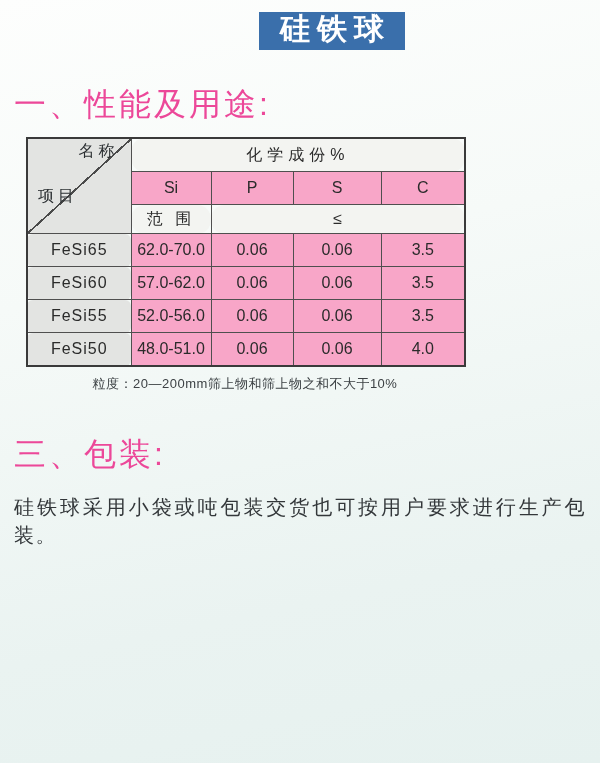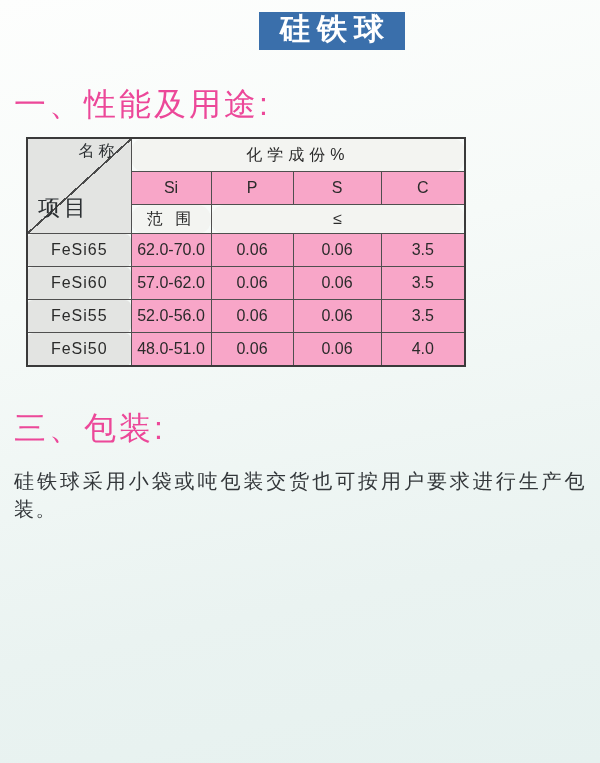--- a/index.html
+++ b/index.html
@@ -87,22 +87,22 @@
         #4a4a4a calc(50% + 0.9px),
         transparent calc(50% + 0.9px)),
       #e3e4e2;
     position: relative;
   }
   .corner-top {
     position: absolute; top: 2px; right: 12px;
     font-size: 16px; letter-spacing: 4px; color: #2b2f32;
   }
   .corner-bottom {
-    position: absolute; bottom: 10px; left: 10px;
-    font-size: 22px; letter-spacing: 4px; color: #2b2f32;
+    position: absolute; bottom: 26px; left: 10px;
+    font-size: 16px; letter-spacing: 4px; color: #2b2f32;
   }
   td.group-header { font-size: 17px; letter-spacing: 5px; color: #2e3235; }
   td.col-header   { font-size: 17px; color: #2a2e31; }
   td.sub-label    { font-size: 15px; letter-spacing: 4px; }
   td.sub-leq      { font-size: 17px; color: #55595c; }
   td.row-name     { font-size: 17px; letter-spacing: 1px; color: #1f2326; }
   td.row-val      { font-size: 16px; color: #27292b; }
 
   .footnote {
     width: 438px;
@@ -177,17 +177,18 @@
       <tr class="row-data">
         <td class="cell-gray row-name">FeSi50</td>
         <td class="cell-pink row-val">48.0-51.0</td>
         <td class="cell-pink row-val">0.06</td>
         <td class="cell-pink row-val">0.06</td>
         <td class="cell-pink row-val">4.0</td>
       </tr>
     </tbody>
   </table>
 
+  <div class="footnote">粒度：20—200mm筛上物和筛上物之和不大于10%</div>
 
   <h2 class="sec-heading h3">三、包装:</h2>
   <p class="body-text para3">硅铁球采用小袋或吨包装交货也可按用户要求进行生产包装。</p>
 
 </div>
 
 </body></html>

